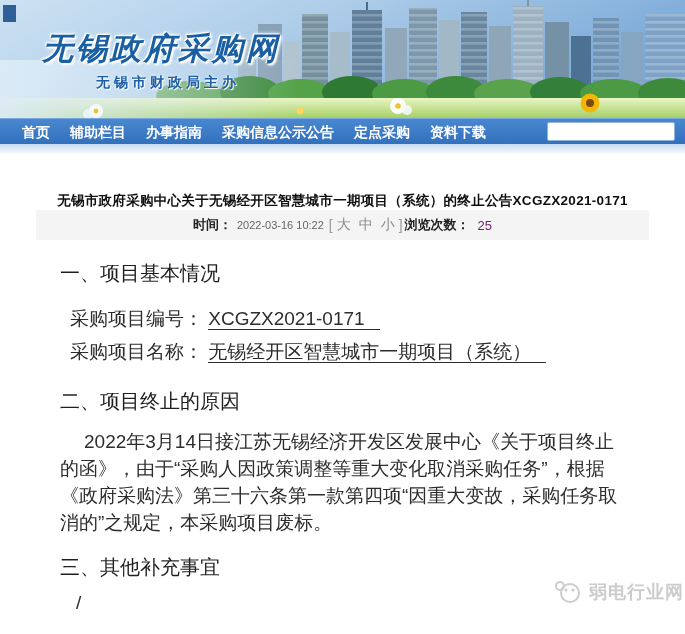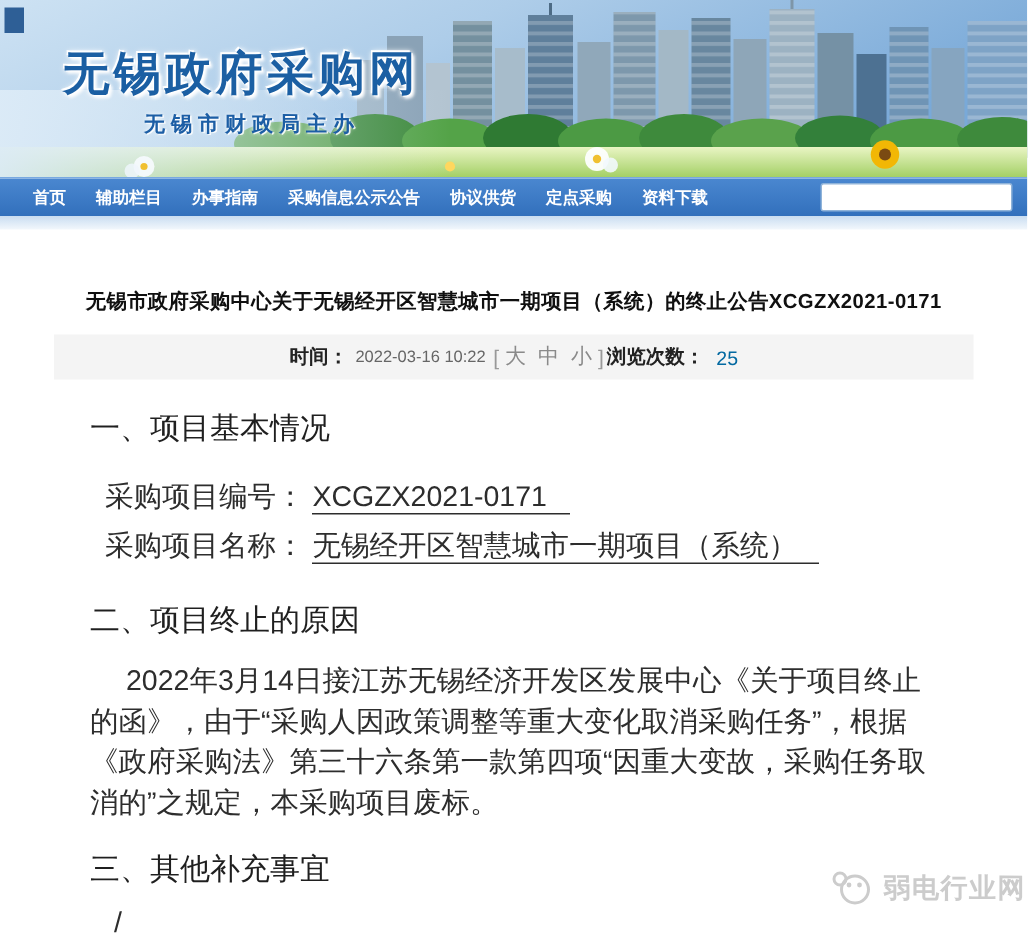--- a/index.html
+++ b/index.html
@@ -7,65 +7,66 @@
   body { font-family:"Liberation Sans","DejaVu Sans",sans-serif; }
   .page { position:relative; width:685px; height:634px; background:#fff; overflow:hidden; margin:0 auto; }
 
   
   .banner { position:relative; width:685px; height:118px; overflow:hidden; }
   .banner svg { position:absolute; left:0; top:0; }
   .banner-title {
     position:absolute; left:42px; top:28px;
     font-size:31px; font-weight:bold; color:#1b5fa3; letter-spacing:3px;
     text-shadow:0 0 3px #fff,0 0 5px #fff,1px 1px 0 #fff,-1px -1px 0 #fff,2px 2px 2px rgba(255,255,255,.9);
+    font-style:italic;
   }
   .banner-subtitle {
     position:absolute; left:96px; top:74px;
     font-size:14px; font-weight:bold; color:#1c5ea5; letter-spacing:4px;
     text-shadow:0 0 3px #fff,1px 1px 0 rgba(255,255,255,.85);
   }
 
   
   .nav {
     height:26px; background:linear-gradient(#4a87d0,#3270bc);
     border-top:1px solid #79a9e0; display:flex; align-items:center;
     padding:0 10px 0 12px;
   }
   .nav-item {
-    color:#fff; font-size:11px; font-weight:bold; padding:0 10px;
+    color:#fff; font-size:14px; font-weight:bold; padding:0 10px;
     white-space:nowrap; cursor:pointer; line-height:26px;
   }
   .nav-spacer { flex:1; }
   .search-box { display:flex; align-items:center; }
   .search-input {
     width:128px; height:19px; border:1px solid #8fb3d9; border-radius:2px;
     background:#fff; font-size:12px; padding:0 5px; outline:none;
   }
   .sub-strip { height:9px; background:linear-gradient(#c9ddf1,#f2f7fc); }
 
   
   .content { padding:10px 36px 0 36px; }
   .breadcrumb { font-size:13px; color:#333; margin-top:8px; }
   .breadcrumb .crumb { cursor:pointer; }
   .breadcrumb .sep { margin:0 5px; color:#444; }
   .article-title {
     text-align:center; font-size:13.5px; font-weight:bold; color:#101010;
     margin-top:29px; letter-spacing:0.3px;
   }
   .meta-bar {
-    margin-top:13px; background:#f4f4f4; height:30px;
+    background:#f4f4f4; height:30px;
     display:flex; align-items:center; justify-content:center;
     font-size:13px; color:#222;
   }
   .meta-time-label { font-weight:bold; }
   .meta-time { font-size:11px; color:#666; margin:0 5px; }
   .size-bracket { color:#999; font-size:14px; }
   .size-btn { color:#8a8a8a; font-size:14px; margin:0 4px; cursor:pointer; }
   .views-label { font-weight:bold; margin-left:2px; }
-  .views-count { color:#0369a1; margin-left:8px; }
+  .views-count { color:#701a75; margin-left:8px; }
 
   .body-text { margin:20px 22px 0 24px; color:#2d2d2d; font-size:19px; line-height:27px; }
   .sec-heading { font-size:20px; font-weight:normal; color:#1f1f1f; }
   .sec-heading.h1 { margin:0 0 17px 0; }
   .sec-heading.h2 { margin:21px 0 13px 0; }
   .sec-heading.h3 { margin:18px 0 8px 0; }
   .field { line-height:30px; text-indent:10px; margin-bottom:3px; }
   .field-value { border-bottom:1px solid #2d2d2d; padding-right:15px; }
   .para { text-indent:24px; }
   .slash-line { text-indent:16px; }
@@ -168,21 +169,20 @@
     </svg>
     <div class="banner-title">无锡政府采购网</div>
     <div class="banner-subtitle">无锡市财政局主办</div>
   </div>
 
   <div class="nav">
     <span class="nav-item">首页</span>
     <span class="nav-item">辅助栏目</span>
     <span class="nav-item">办事指南</span>
     <span class="nav-item">采购信息公示公告</span>
-    <span class="nav-item">协议供货</span>
     <span class="nav-item">定点采购</span>
     <span class="nav-item">资料下载</span>
     <span class="nav-spacer"></span>
     <div class="search-box">
       <input class="search-input" type="text" value="" style="">
 
     </div>
   </div>
   <div class="sub-strip"></div>
 

